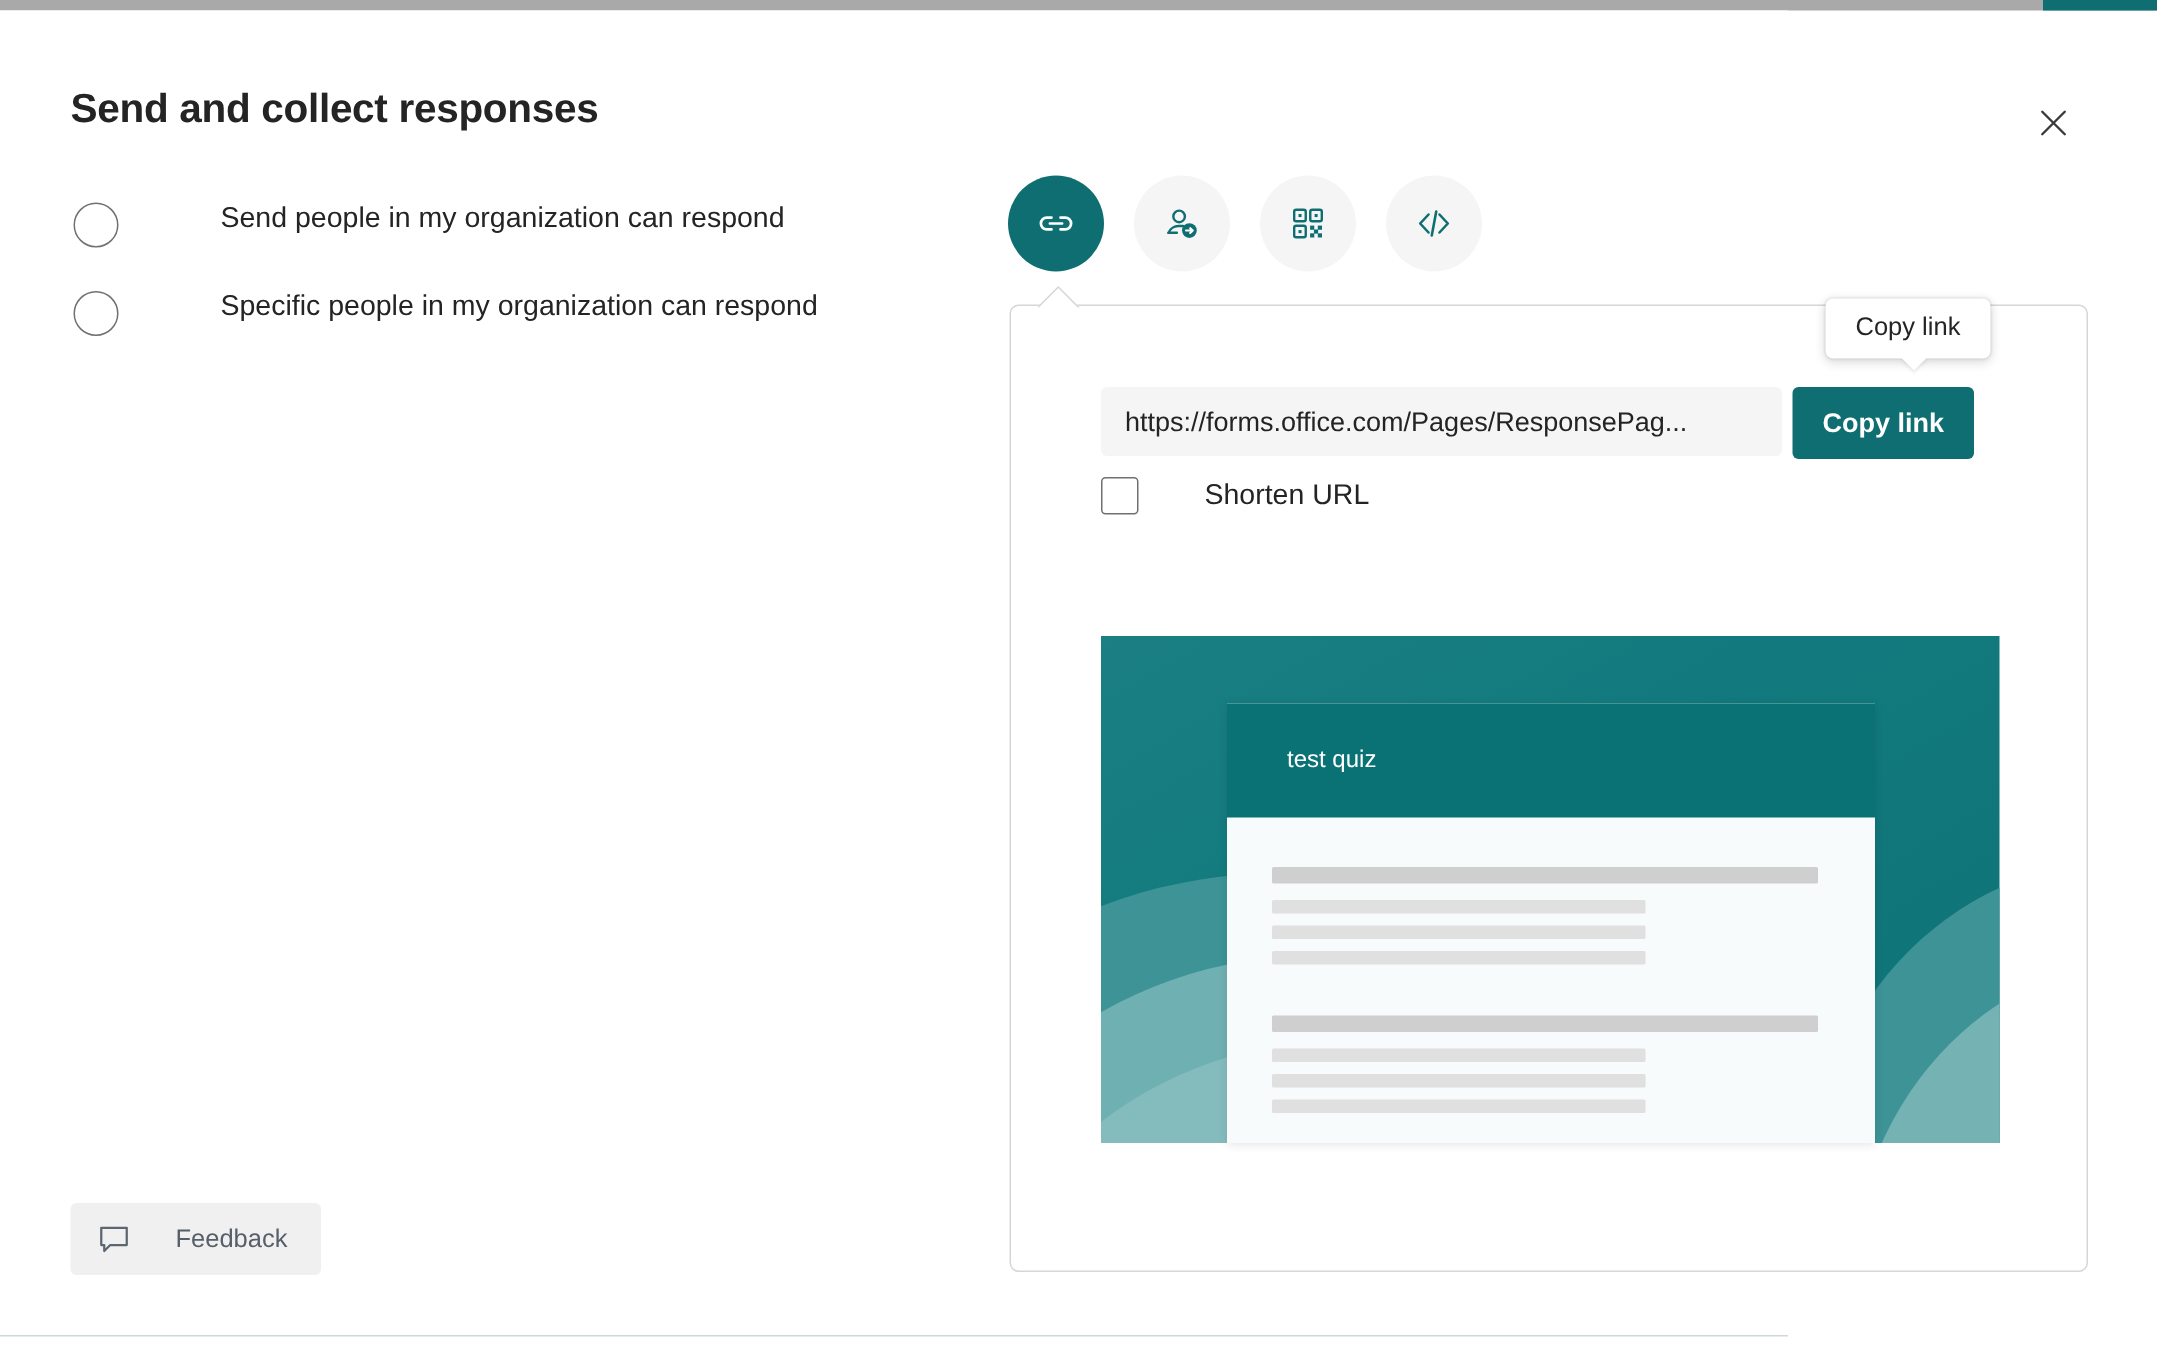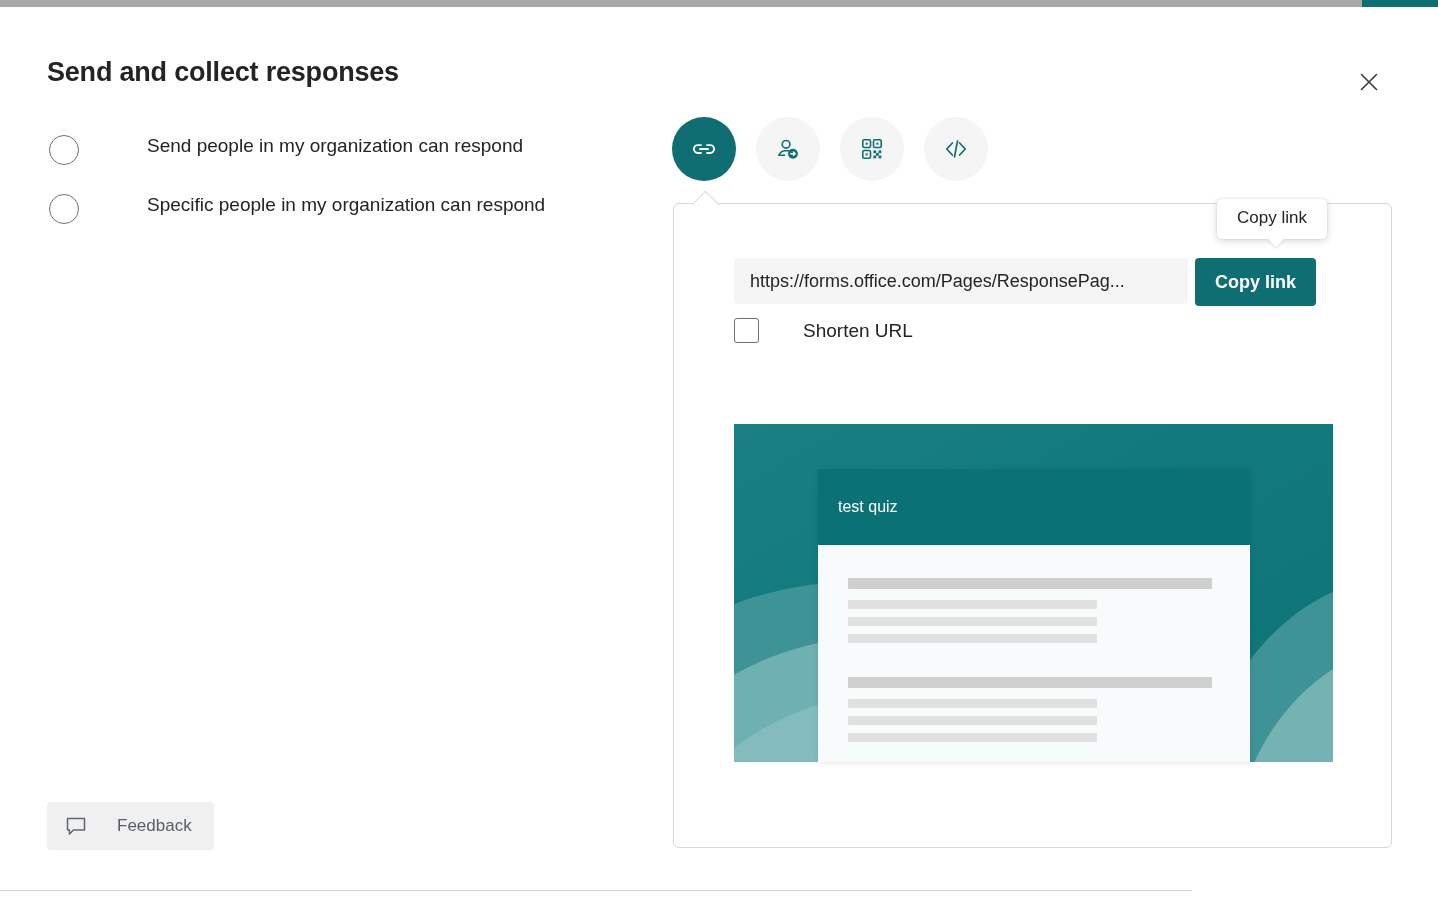--- a/index.html
+++ b/index.html
@@ -285,21 +285,21 @@
     width: 432px; height: 293px;
     background: #f7fbfb;
     box-shadow: 0 1px 6px rgba(0,0,0,0.10);
   }
   #preview-header {
     height: 76px;
     background: #0a7175;
     display: flex; align-items: center;
   }
   #preview-title {
-    margin-left: 20px;
+    margin-left: 40px;
     font-size: 16px;
     color: #ffffff;
   }
   #preview-body {
     padding: 33px 38px 0 30px;
   }
   .skel {
     border-radius: 1px;
     margin-bottom: 8px;
   }

